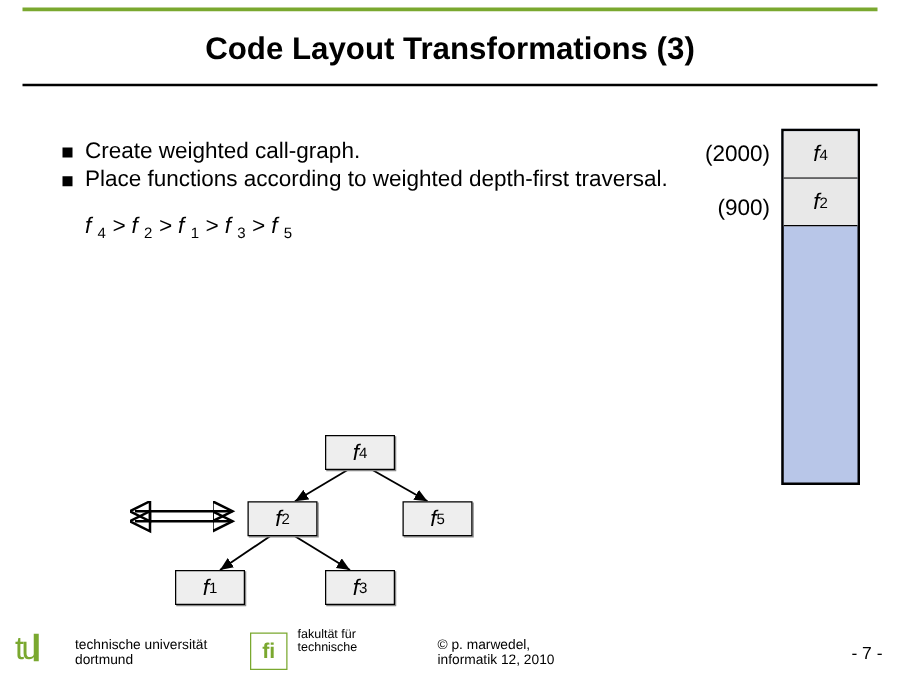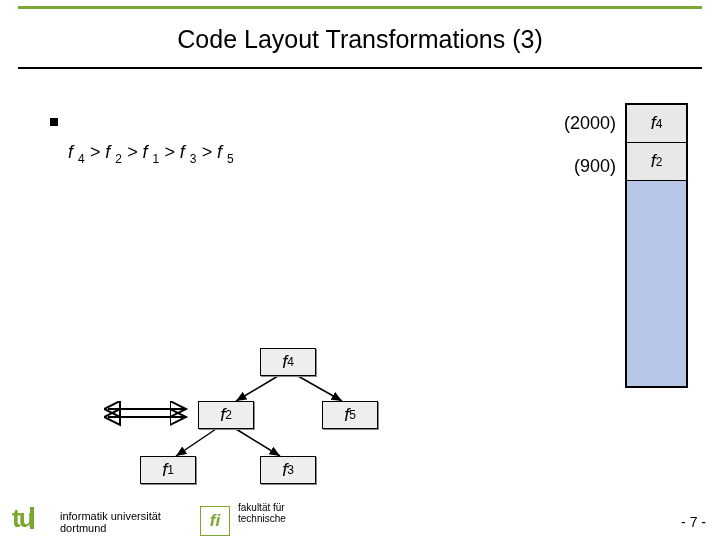--- a/index.html
+++ b/index.html
@@ -1,18 +1,18 @@
 <!DOCTYPE html>
 <html><head>
 <meta charset="utf-8">
 <style>
 *{margin:0;padding:0;box-sizing:border-box}
 body{width:720px;height:540px;font-family:Arial,Helvetica,sans-serif;background:#fff;position:relative;overflow:hidden}
 .top-rule{position:absolute;top:6px;left:18px;right:18px;height:3px;background:#7aa82f}
-.title{position:absolute;top:25px;left:0;right:0;text-align:center;font-size:25px;font-weight:normal;color:#000}
+.title{position:absolute;top:25px;left:0;right:0;text-align:center;font-size:25px;font-weight:bold;color:#000}
 .mid-rule{position:absolute;top:67px;left:18px;right:18px;height:2px;background:#000}
 .body{position:absolute;top:110px;left:32px;right:32px}
 .algo-title{font-size:22px;color:#000;margin-bottom:8px}
 .bullets{margin-left:18px}
 .bullet{font-size:18px;color:#000;display:flex;margin-bottom:2px}
 .sq{width:8px;height:8px;background:#000;margin-right:10px;margin-top:8px;flex-shrink:0}
 .order{margin-left:36px;font-size:18px;font-style:italic;margin-top:16px}
 .order sub{font-size:12px;font-style:normal}
 .order .f{font-style:italic}
 .inc{font-size:22px;margin-top:8px}
@@ -26,39 +26,44 @@
 .node{position:absolute;width:56px;height:28px;border:1px solid #000;background:#eee;box-shadow:1px 1px 0 #888;display:flex;align-items:center;justify-content:center;font-size:18px;font-style:italic}
 .node sub{font-size:12px;font-style:normal}
 .n-f4{left:150px;top:0}
 .n-f2{left:88px;top:53px}
 .n-f5{left:212px;top:53px}
 .n-f1{left:30px;top:108px}
 .n-f3{left:150px;top:108px}
 svg.edges{position:absolute;top:0;left:0;width:340px;height:160px;pointer-events:none}
 .dblarrow{position:absolute;left:-10px;top:50px;width:94px;height:30px}
 .footer{position:absolute;bottom:4px;left:0;right:0;height:38px}
-.tu{position:absolute;left:12px;bottom:2px;color:#7aa82f;font-size:26px;font-weight:bold;letter-spacing:-2px}
+.tu{position:absolute;left:12px;bottom:2px;color:#7aa82f;font-size:26px;font-weight:normal;letter-spacing:-2px}
 .tu .bar{display:inline-block;width:4px;height:22px;background:#7aa82f;margin-left:-3px;vertical-align:-2px}
 .uni{position:absolute;left:60px;bottom:2px;font-size:11px;color:#000;line-height:1.1}
-.fi{position:absolute;left:200px;bottom:0;width:30px;height:30px;border:1px solid #7aa82f;display:flex;align-items:center;justify-content:center;color:#7aa82f;font-weight:bold;font-size:17px;font-style:italic}
+.fi{position:absolute;left:200px;bottom:0;width:30px;height:30px;border:1px solid #7aa82f;display:flex;align-items:center;justify-content:center;color:#7aa82f;font-weight:bold;font-size:17px;}
 .fak{position:absolute;left:238px;bottom:12px;font-size:10px;line-height:1.1}
 .cpy{position:absolute;left:350px;bottom:2px;font-size:11px;line-height:1.1}
 .pg{position:absolute;right:14px;bottom:6px;font-size:14px}
 </style>
 </head>
 <body>
 
 <div class="top-rule"></div>
 <div class="title">Code Layout Transformations (3)</div>
 <div class="mid-rule"></div>
 
 <div class="body">
   <div class="bullets">
     <div class="bullet">
         <span class="sq"></span>
+        <span>Create weighted call-graph.</span>
+      </div>
+    <div class="bullet">
+        <span class="sq"></span>
+        <span>Place functions according to weighted depth-first traversal.</span>
       </div>
   </div>
   <div class="order"><span class="f">f</span> <sub>4</sub> &gt; <span class="f">f</span> <sub>2</sub> &gt; <span class="f">f</span> <sub>1</sub> &gt; <span class="f">f</span> <sub>3</sub> &gt; <span class="f">f</span> <sub>5</sub></div>
 </div>
 
 <div class="wlabel w1">(2000)</div>
 <div class="wlabel w2">(900)</div>
 
 <div class="mem">
   <div class="cell">
@@ -97,17 +102,18 @@
   </svg>
   <div class="node n-f4">f<sub>4</sub></div>
   <div class="node n-f2">f<sub>2</sub></div>
   <div class="node n-f5">f<sub>5</sub></div>
   <div class="node n-f1">f<sub>1</sub></div>
   <div class="node n-f3">f<sub>3</sub></div>
 </div>
 
 <div class="footer">
   <div class="tu"><span>tu</span><span class="bar"></span></div>
-  <div class="uni"><span>informatik universität</span><br><span>dortmund</span></div>
+  <div class="uni"><span>technische universität</span><br><span>dortmund</span></div>
   <div class="fi">fi</div>
   <div class="fak"><span>fakultät für</span><br><span>technische</span></div>
+  <div class="cpy"><span>©  p. marwedel,</span><br><span>informatik 12,  2010</span></div>
   <div class="pg">-   7 -</div>
 </div>
 
 </body></html>

